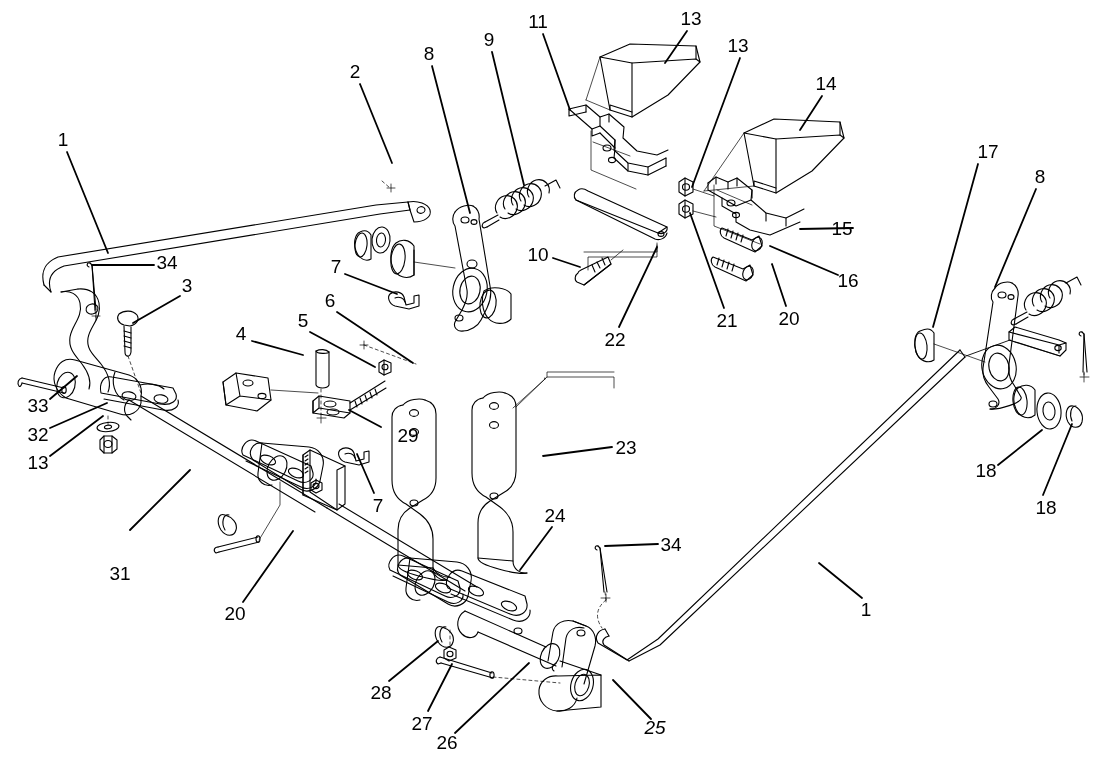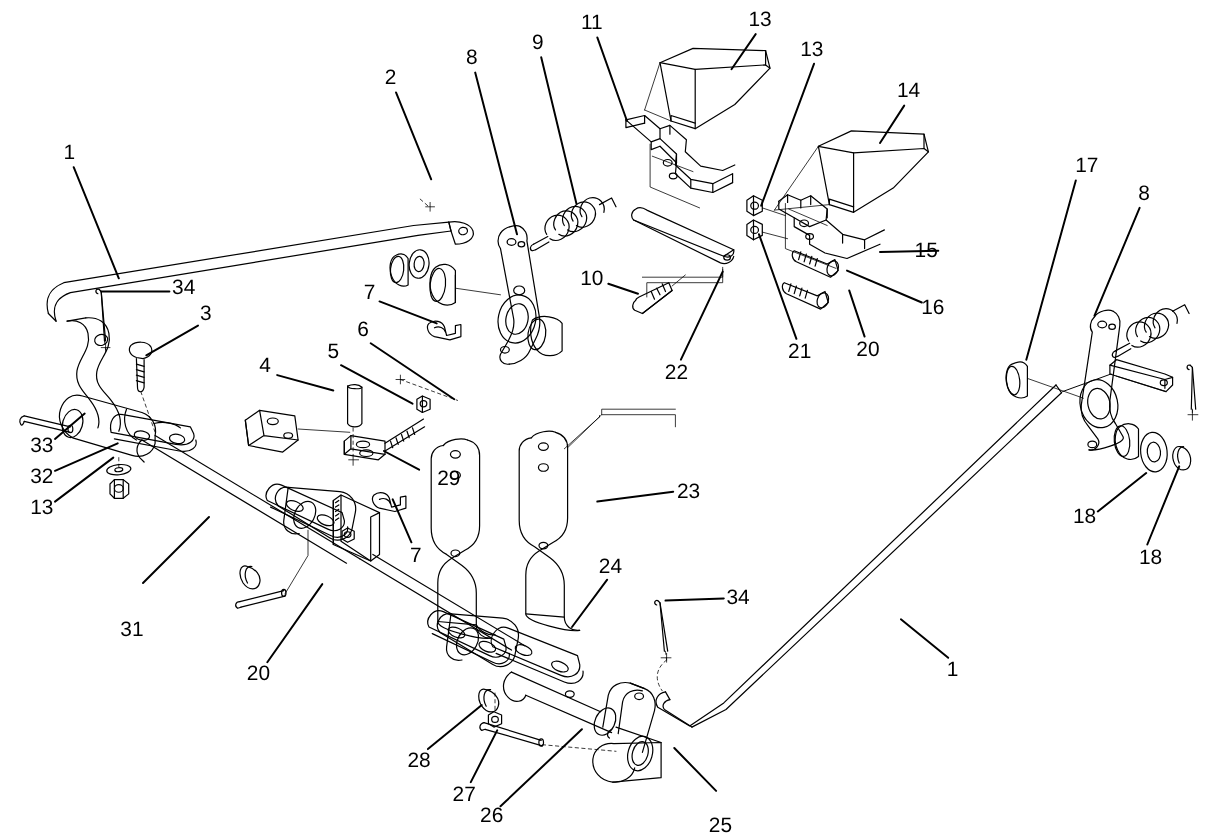--- a/index.html
+++ b/index.html
@@ -410,21 +410,21 @@
       <div class="callout" style="left: 842px; top: 228px;">15</div>
       <div class="callout" style="left: 848px; top: 280px;">16</div>
       <div class="callout" style="left: 988px; top: 151px;">17</div>
       <div class="callout" style="left: 1046px; top: 507px;">18</div>
       <div class="callout" style="left: 986px; top: 470px;">18</div>
       <div class="callout" style="left: 789px; top: 318px;">20</div>
       <div class="callout" style="left: 727px; top: 320px;">21</div>
       <div class="callout" style="left: 615px; top: 339px;">22</div>
       <div class="callout" style="left: 626px; top: 447px;">23</div>
       <div class="callout" style="left: 555px; top: 515px;">24</div>
-      <div class="callout" style="left: 655px; top: 751px;">25</div>
+      <div class="callout" style="left: 655px; top: 727px; font-style: italic;">25</div>
       <div class="callout" style="left: 447px; top: 742px;">26</div>
       <div class="callout" style="left: 422px; top: 723px;">27</div>
       <div class="callout" style="left: 381px; top: 692px;">28</div>
       <div class="callout" style="left: 408px; top: 435px;">29</div>
       <div class="callout" style="left: 235px; top: 613px;">20</div>
       <div class="callout" style="left: 120px; top: 540px; margin-top: 33px;">31</div>
       <div class="callout" style="left: 38px; top: 434px;">32</div>
       <div class="callout" style="left: 38px; top: 405px;">33</div>
       <div class="callout" style="left: 167px; top: 262px;">34</div>
       <div class="callout" style="left: 671px; top: 544px;">34</div>

